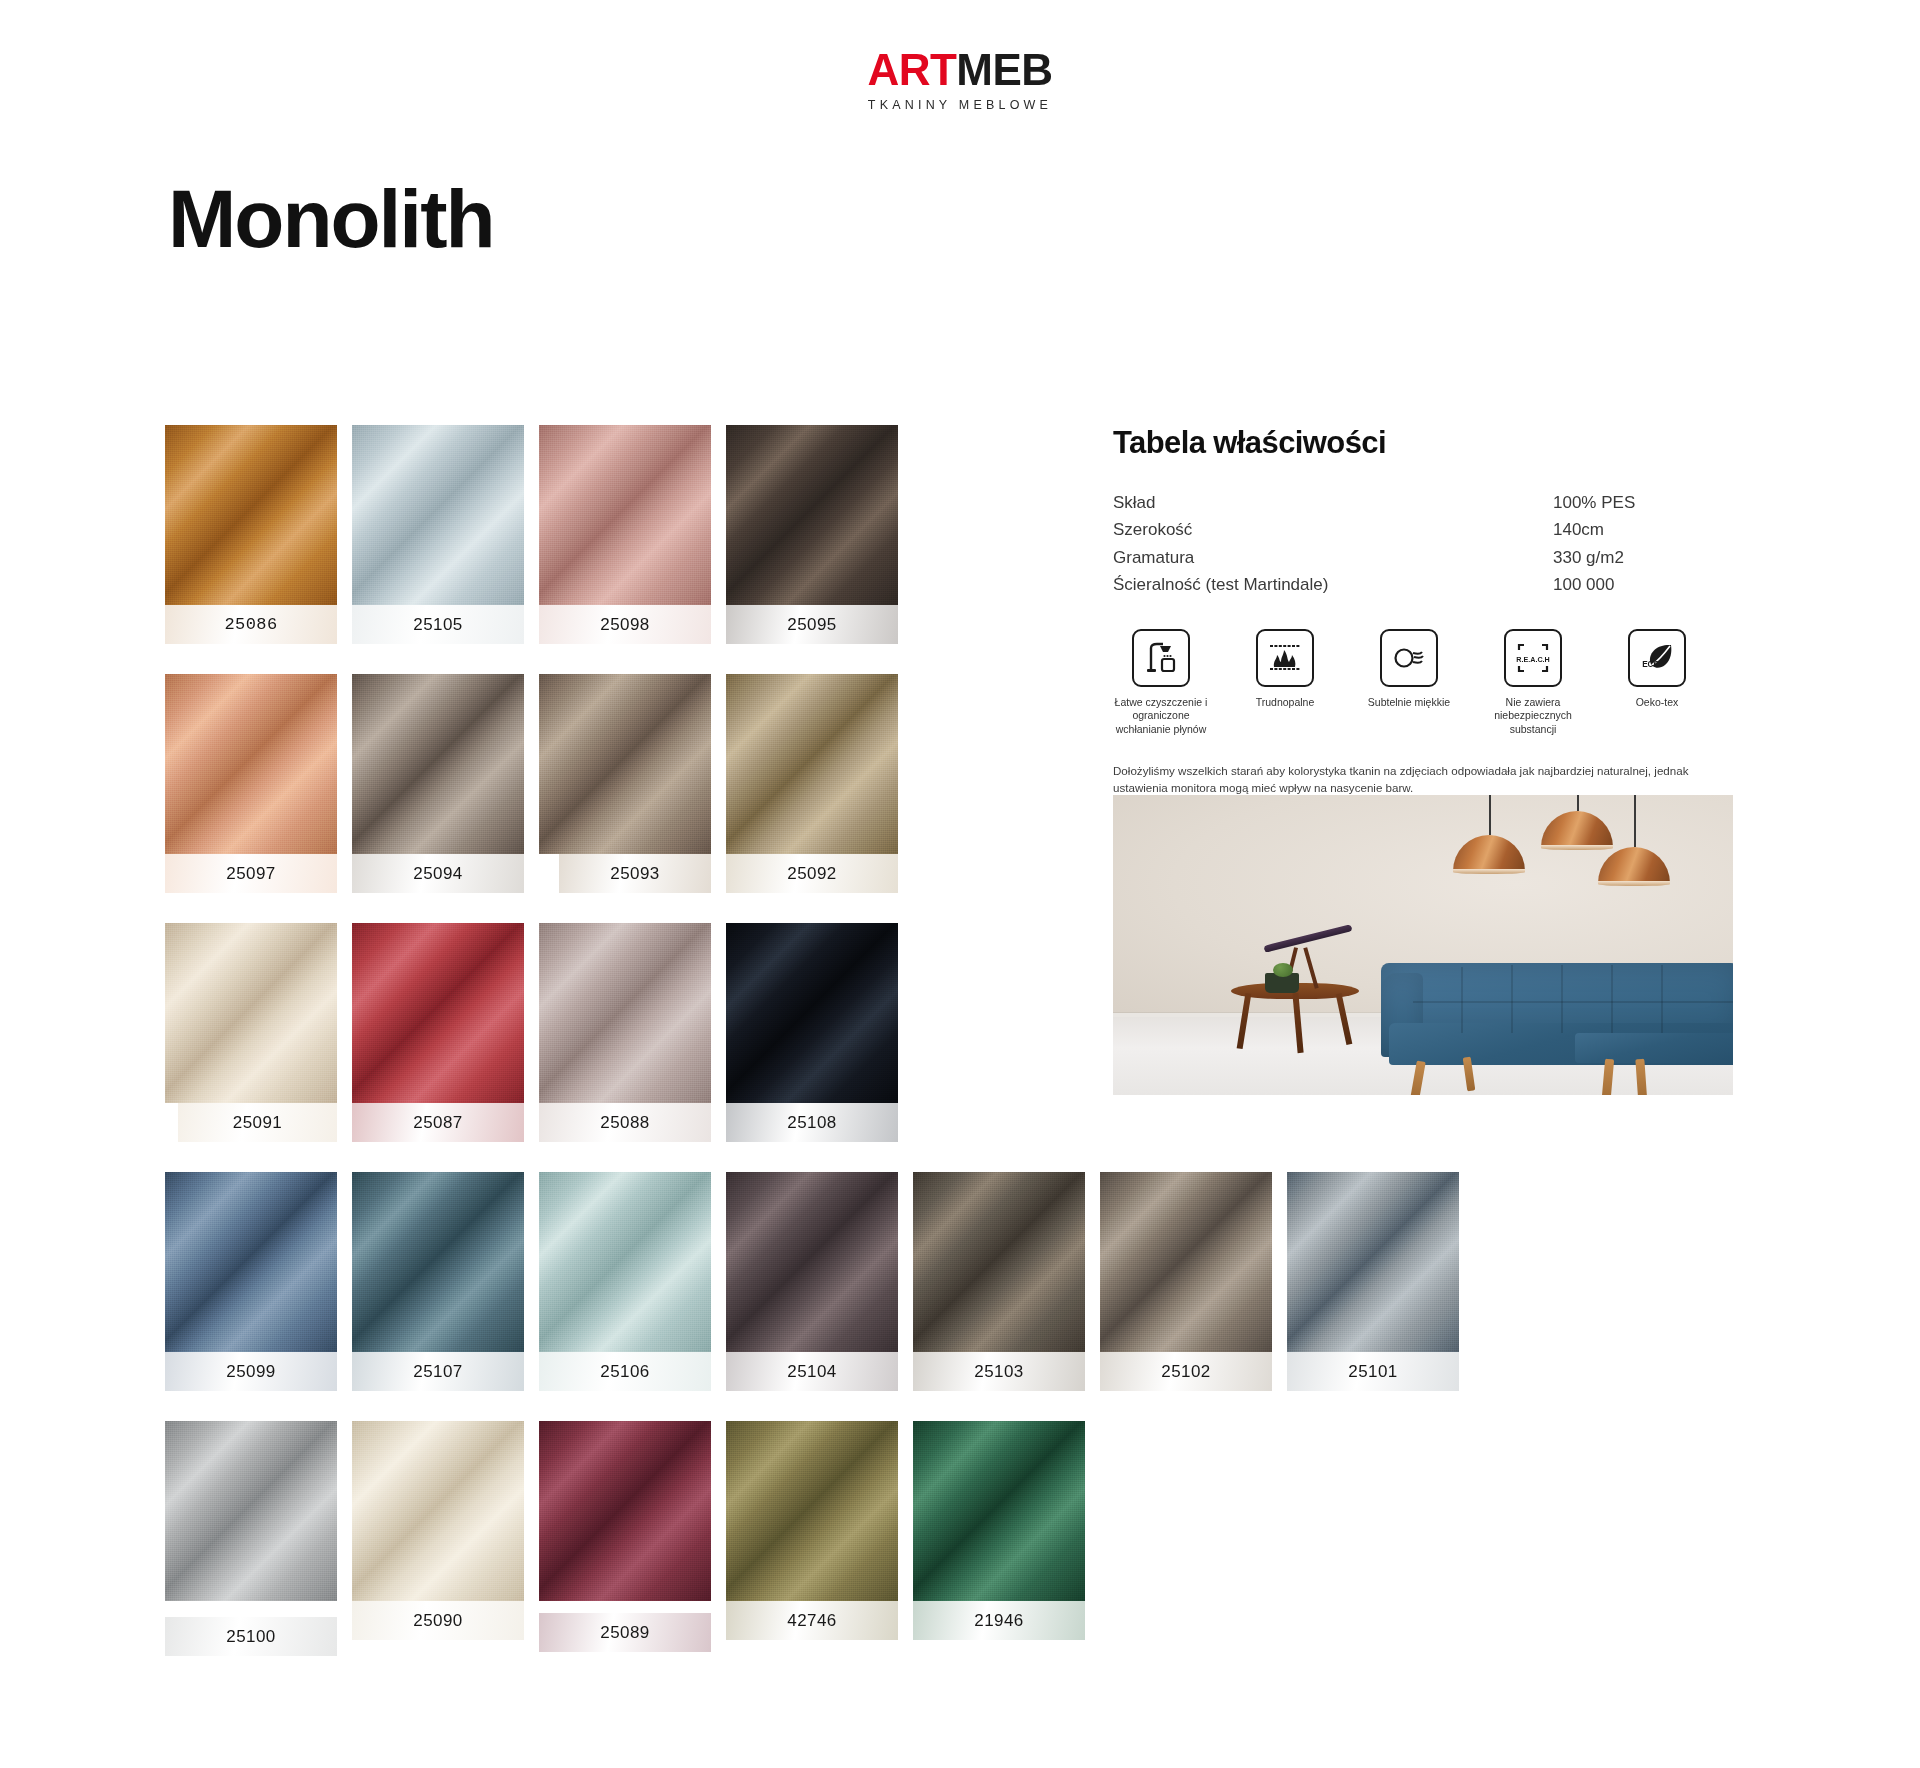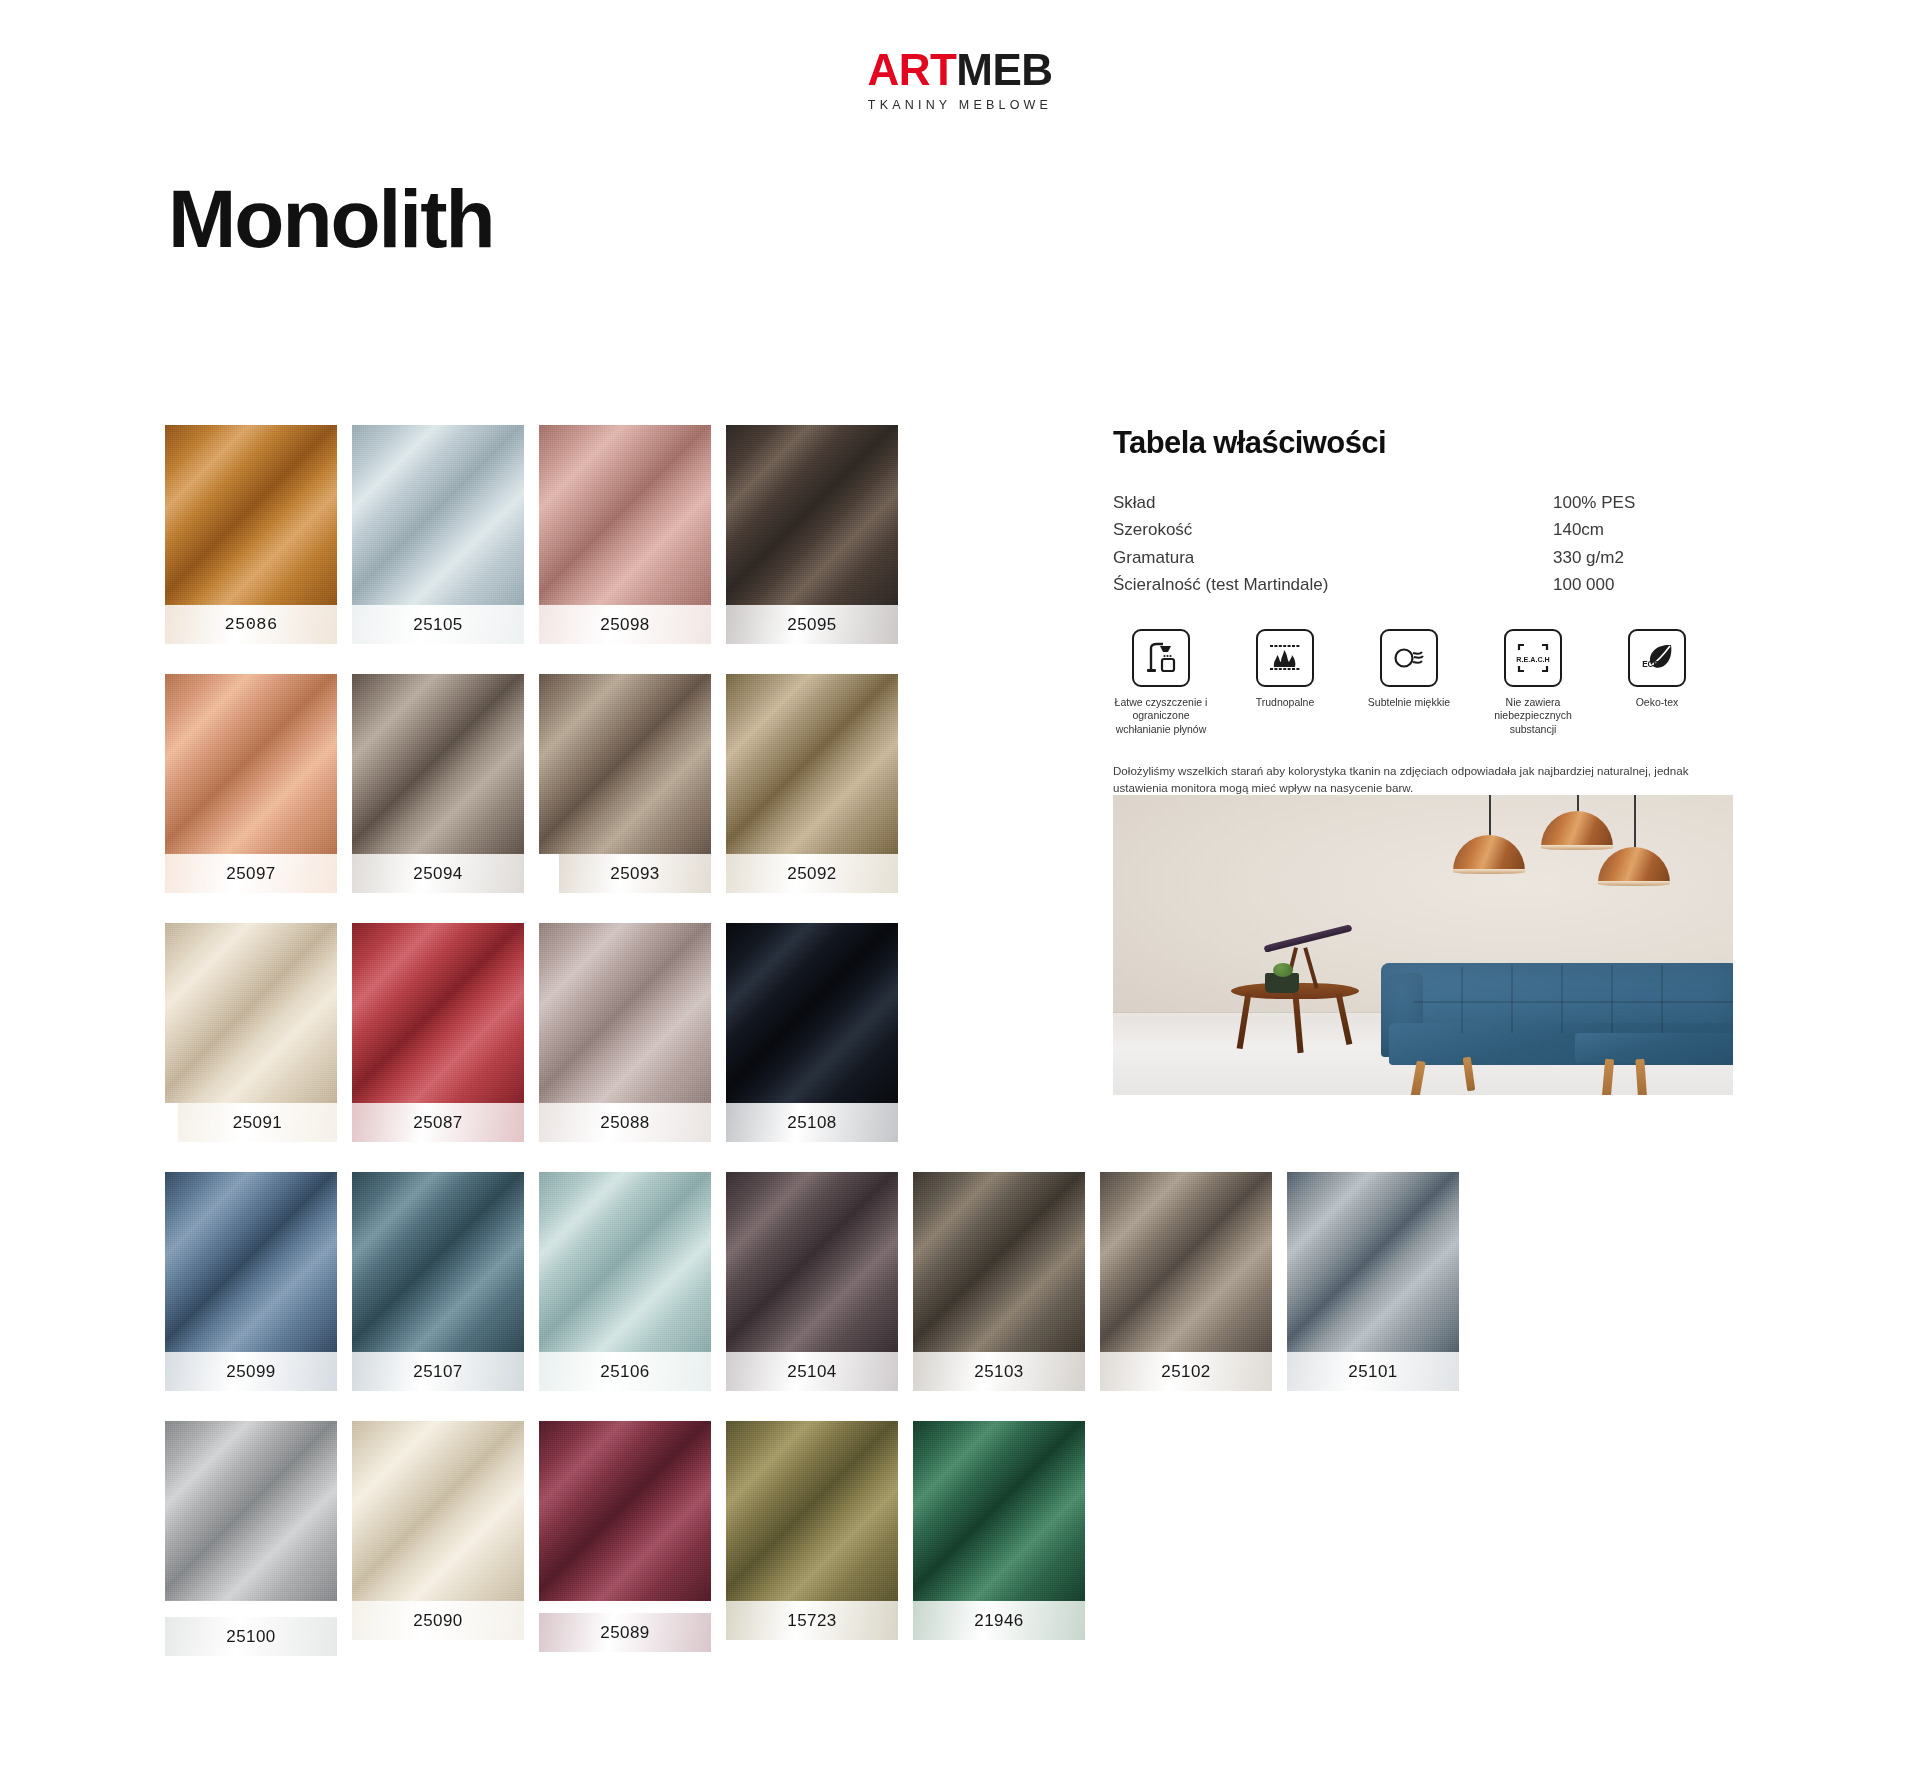--- a/index.html
+++ b/index.html
@@ -401,21 +401,21 @@
       <div class="swatch">
         <div class="swatch-img" style="background: linear-gradient(135deg, rgb(78, 26, 38) 0%, rgb(119, 48, 63) 14%, rgb(155, 76, 93) 24%, rgb(119, 48, 63) 34%, rgb(78, 26, 38) 48%, rgb(119, 48, 63) 58%, rgb(155, 76, 93) 68%, rgb(119, 48, 63) 80%, rgb(78, 26, 38) 100%);">
           <div class="noise"></div>
         </div>
         <div class="swatch-label" style="background: linear-gradient(100deg, rgb(217, 198, 203) 0%, rgb(255, 255, 255) 42%, rgb(217, 198, 203) 100%); margin-top: 12px;">25089</div>
       </div>
       <div class="swatch">
         <div class="swatch-img" style="background: linear-gradient(135deg, rgb(85, 80, 45) 0%, rgb(123, 114, 70) 14%, rgb(160, 149, 100) 24%, rgb(123, 114, 70) 34%, rgb(85, 80, 45) 48%, rgb(123, 114, 70) 58%, rgb(160, 149, 100) 68%, rgb(123, 114, 70) 80%, rgb(85, 80, 45) 100%);">
           <div class="noise"></div>
         </div>
-        <div class="swatch-label" style="background: linear-gradient(100deg, rgb(217, 214, 199) 0%, rgb(255, 255, 255) 42%, rgb(217, 214, 199) 100%);">15723</div>
+        <div class="swatch-label" style="background: linear-gradient(100deg, rgb(217, 214, 199) 0%, rgb(255, 255, 255) 42%, rgb(217, 214, 199) 100%);">42746</div>
       </div>
       <div class="swatch">
         <div class="swatch-img" style="background: linear-gradient(135deg, rgb(20, 58, 40) 0%, rgb(44, 97, 72) 14%, rgb(74, 133, 103) 24%, rgb(44, 97, 72) 34%, rgb(20, 58, 40) 48%, rgb(44, 97, 72) 58%, rgb(74, 133, 103) 68%, rgb(44, 97, 72) 80%, rgb(20, 58, 40) 100%);">
           <div class="noise"></div>
         </div>
         <div class="swatch-label" style="background: linear-gradient(100deg, rgb(199, 214, 205) 0%, rgb(255, 255, 255) 42%, rgb(199, 214, 205) 100%);">21946</div>
       </div>
     </div>
   </div>
 

